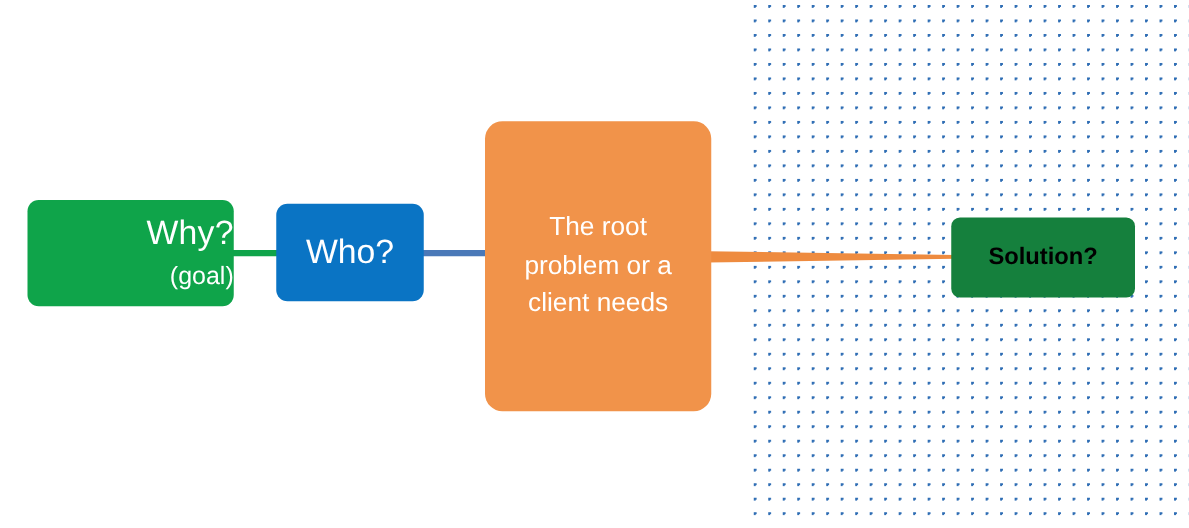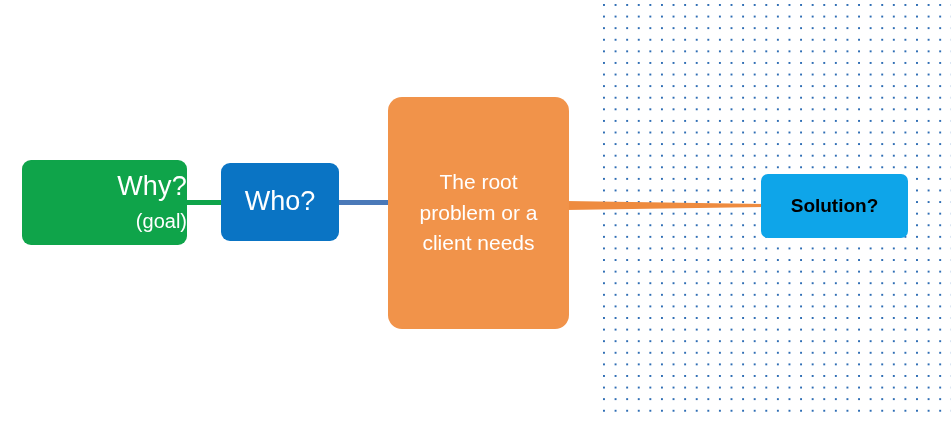--- a/index.html
+++ b/index.html
@@ -85,21 +85,21 @@
     padding: 0 12px;
   }
   .node-root .t-main {
     line-height: 1.45;
   }
   .node-solution {
     left: 761px;
     top: 174px;
     width: 147px;
     height: 64px;
-    background: #0ea5e9;
+    background: #15803d;
     border-radius: 7px;
     color: #000000;
     font-size: 19px;
     font-weight: bold;
   }
   .connector {
     position: absolute;
   }
   .conn-green {
     left: 186px;

